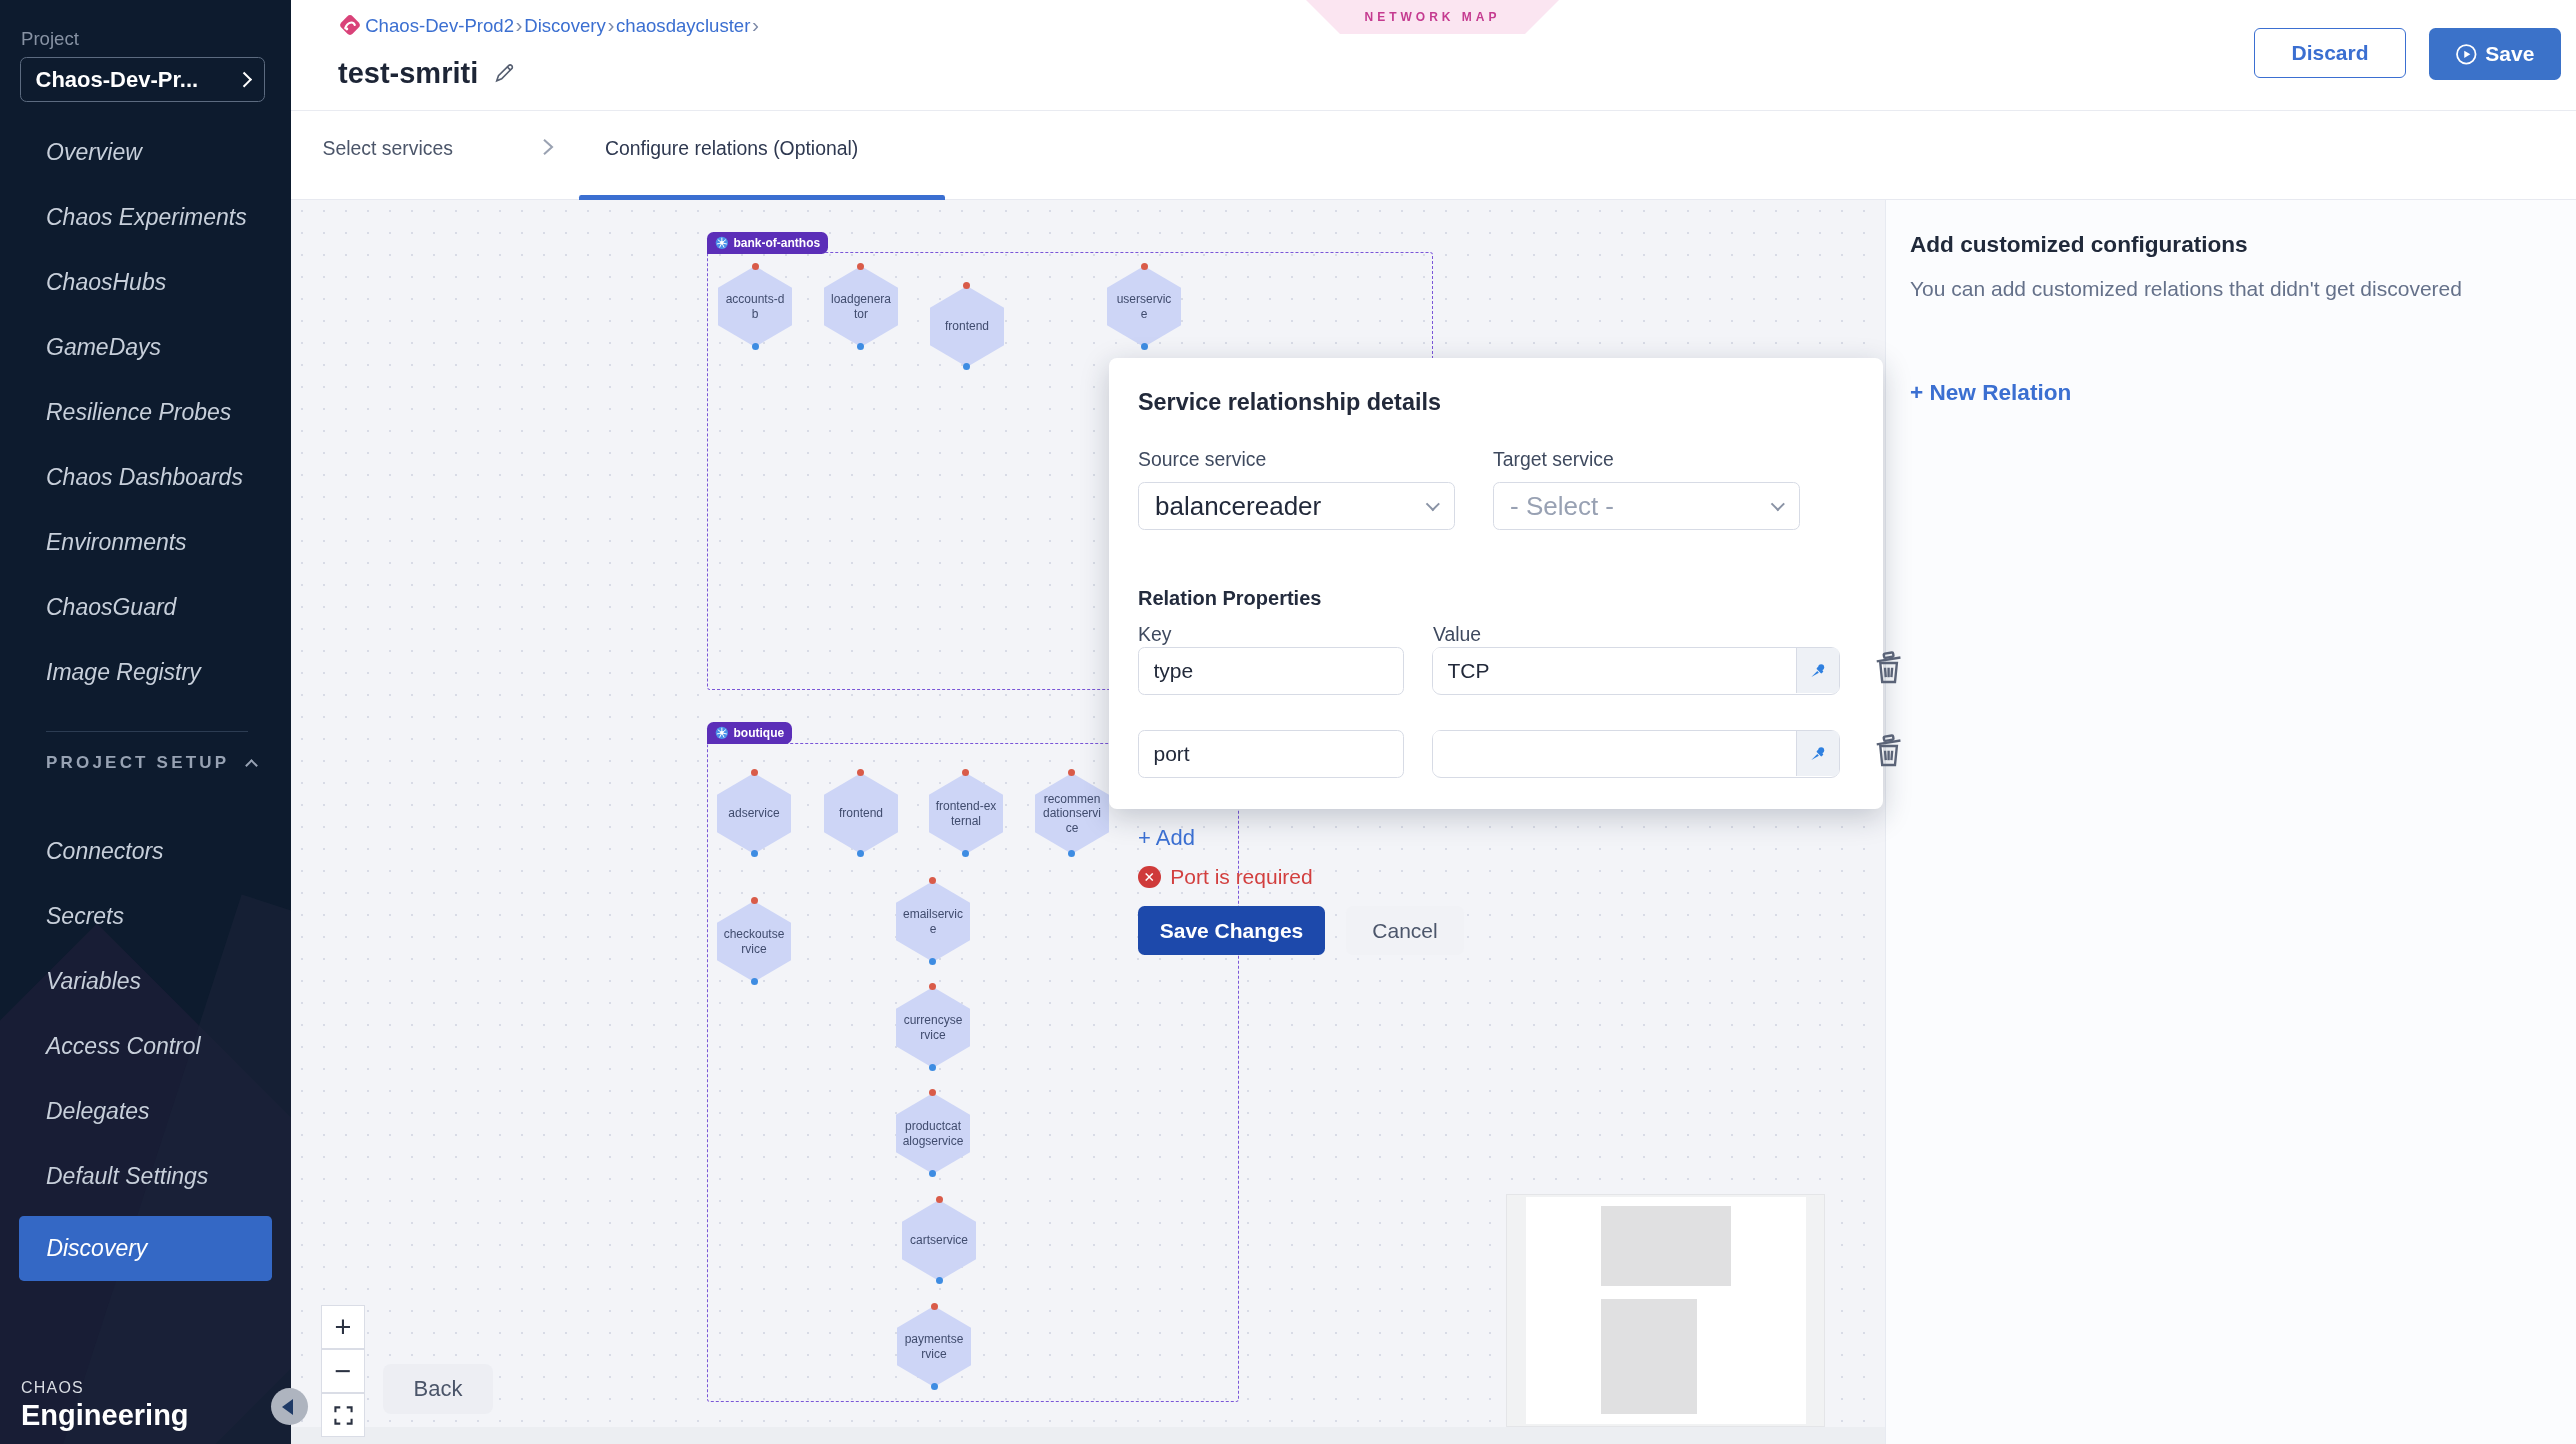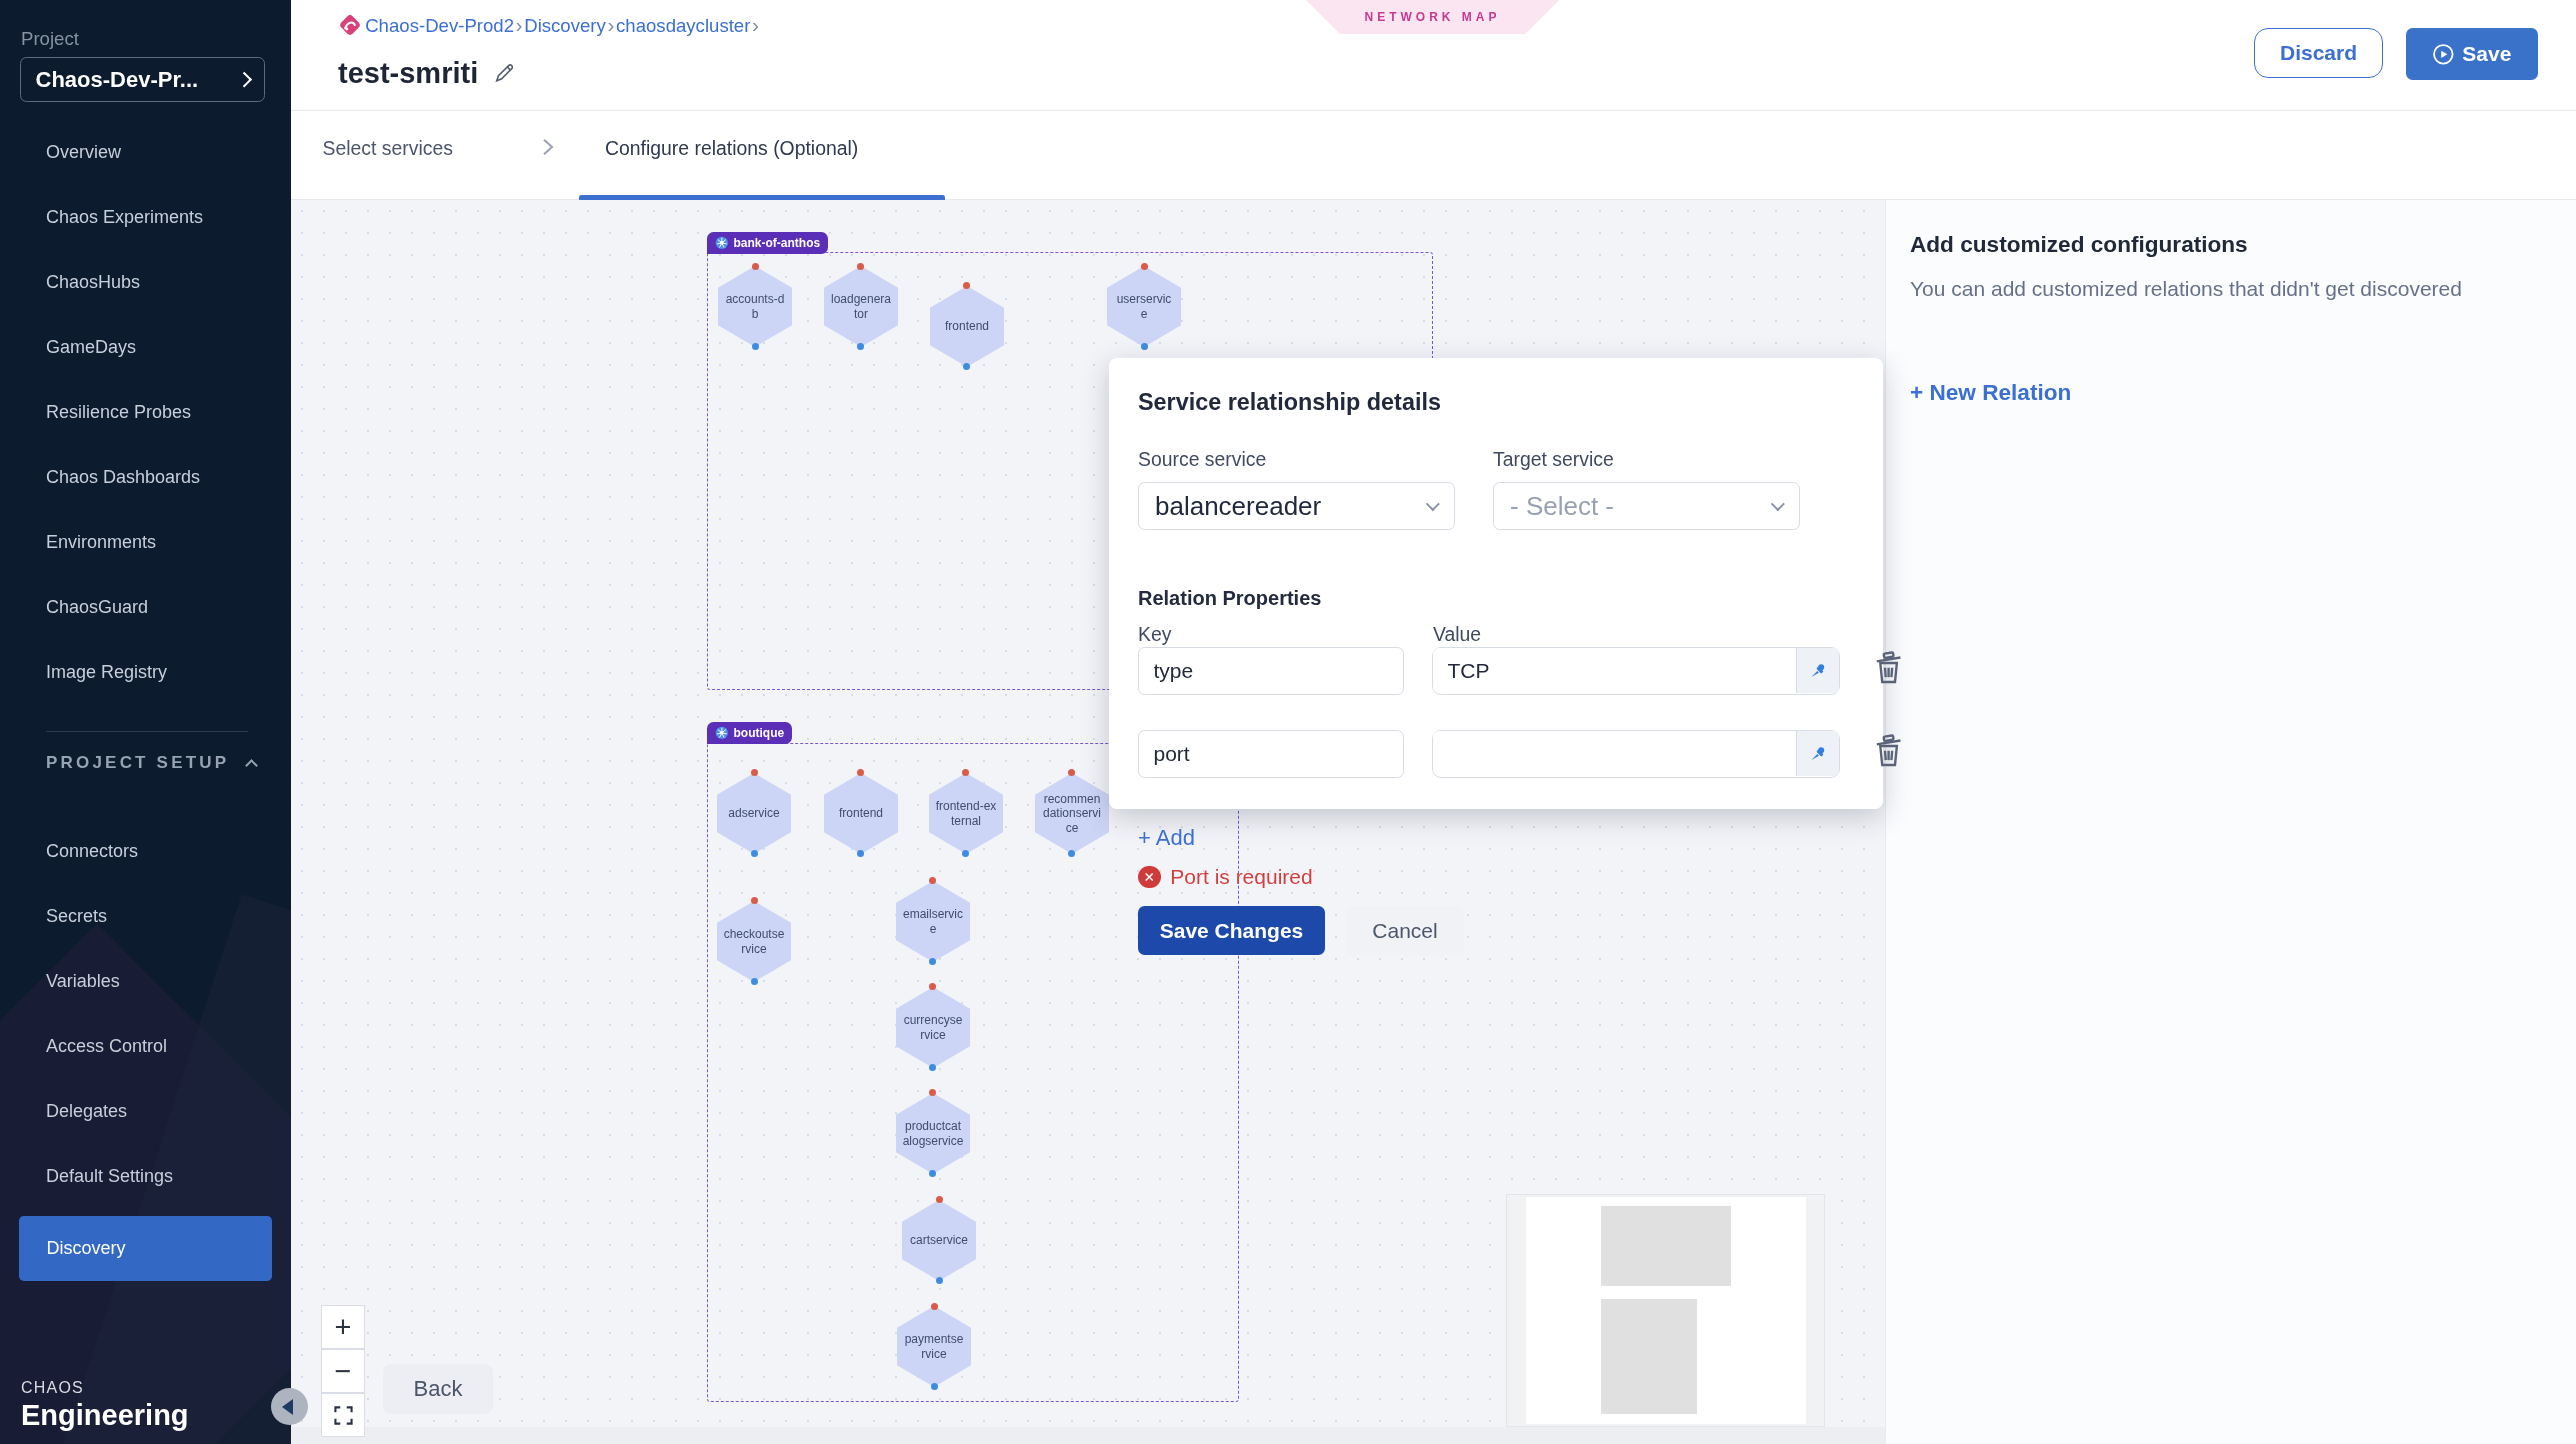--- a/index.html
+++ b/index.html
@@ -18,21 +18,21 @@
   .proj-select { position:absolute; left:20px; top:57px; width:245px; height:45px;
     border:0.8px solid #5c6b80; border-radius:6.5px; display:flex; align-items:center;
     padding:0 14.5px 0 14.5px; color:#fff; cursor:pointer; }
   .proj-select .pv { font-size:22px; font-weight:600; flex:1; white-space:nowrap; overflow:hidden; }
   .chev-right { width:10.5px; height:10.5px; border-top:2.4px solid #fff; border-right:2.4px solid #fff;
     transform:rotate(45deg); margin-left:6.5px; }
   .nav { position:absolute; left:0; width:291px; }
   #nav-top { top:120px; }
   #nav-setup { top:819px; }
   .nav-item { height:65px; display:flex; align-items:center; padding-left:46px;
-    font-size:18px; color:#c7cfda; cursor:pointer; }
+    font-size:23px; color:#c7cfda; cursor:pointer;font-style:italic; }
   #nav-setup .nav-item { height:65px; }
   .nav-item.active { height:50px; margin:7.3px 19.4px; padding-left:27px;
     background:#3468c5; border-radius:4.8px; color:#fff; }
   .side-divider { position:absolute; left:46px; top:731px; width:202px; height:0.8px; background:#2c3c52; }
   .section-head { position:absolute; left:46px; top:753px; width:210px; display:flex;
     align-items:center; justify-content:space-between; color:#97a2b3; font-size:17px;
     letter-spacing:3.2px; font-weight:600; cursor:pointer; }
   .chev-up { width:9px; height:9px; border-top:2.4px solid #97a2b3; border-right:2.4px solid #97a2b3;
     transform:rotate(-45deg); margin-top:4.8px; }
   .side-footer { position:absolute; left:21px; bottom:13px; z-index:2; }
@@ -52,21 +52,21 @@
   .crumbs .logo { width:24px; height:24px; margin-right:3.2px; }
   .crumb { font-size:18.6px; color:#3b6fd1; cursor:pointer; }
   .crumb-sep { font-size:21px; color:#7d8aa8; padding:0 1.6px; }
   .title-row { position:absolute; left:47px; top:57px; display:flex; align-items:center; gap:14.5px; }
   .page-title { font-size:29px; font-weight:600; color:#1d2536; }
   .ribbon { position:absolute; left:1015px; top:0; width:253px; height:34px; background:#fbe5f1;
     clip-path:polygon(0 0,100% 0,calc(100% - 34px) 100%,34px 100%);
     display:flex; align-items:center; justify-content:center; }
   .ribbon span { font-size:12px; font-weight:700; letter-spacing:4px; color:#c53b90; }
   .hdr-actions { position:absolute; top:28px; left:1963px; display:flex; gap:22.6px; }
-  .btn-discard { width:129px; height:50px; border:1.6px solid #3b6fd1; border-radius:14px;
+  .btn-discard { width:152px; height:50px; border:1.6px solid #3b6fd1; border-radius:6px;
     background:#fff; color:#3b6fd1; font-size:21px; font-weight:700; display:flex;
     align-items:center; justify-content:center; cursor:pointer; }
   .btn-save { width:132px; height:52px; border-radius:6.5px; background:#3b72c9; color:#fff;
     font-size:21px; font-weight:700; display:flex; align-items:center; justify-content:center;
     gap:8px; cursor:pointer; }
   .tabs { position:absolute; left:0; top:111px; width:100%; height:89px; }
   .tab { position:absolute; top:26px; font-size:19.4px; cursor:pointer; }
   .tab1 { left:31.5px; color:#4b5569; }
   .tabchev { position:absolute; left:249px; top:24px; }
   .tab2 { left:314px; color:#2e3850; font-weight:500; }

